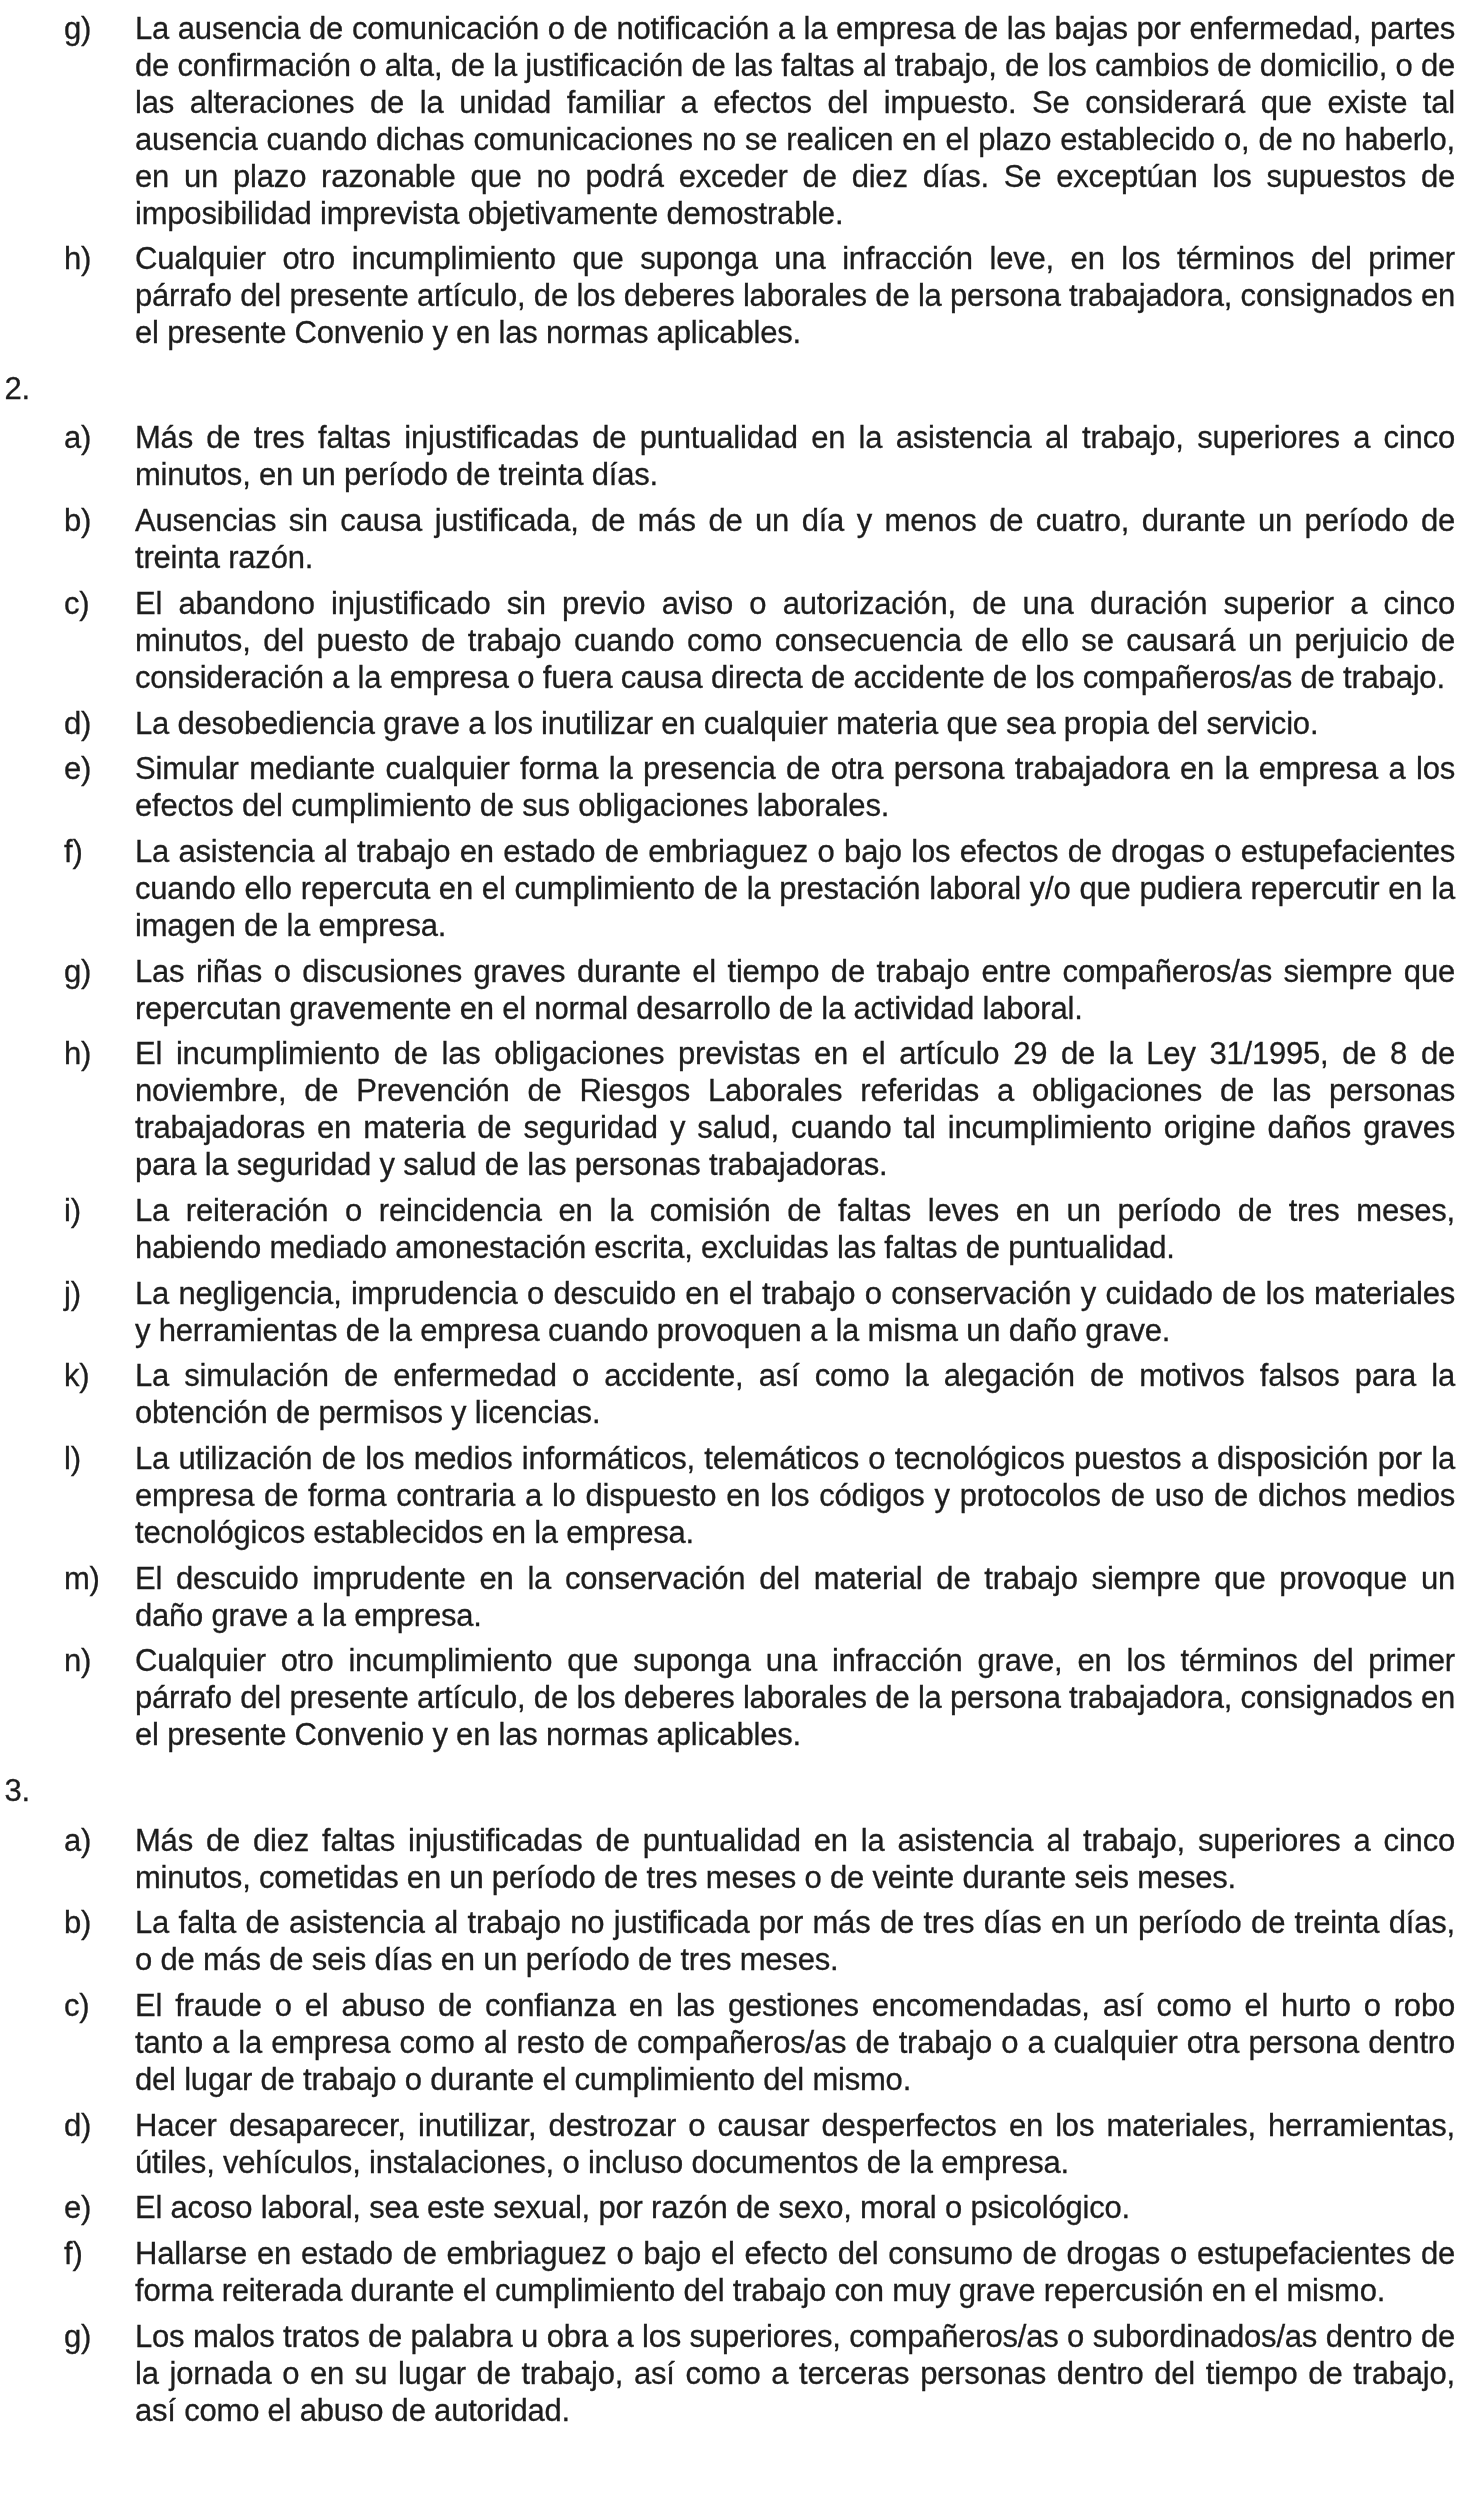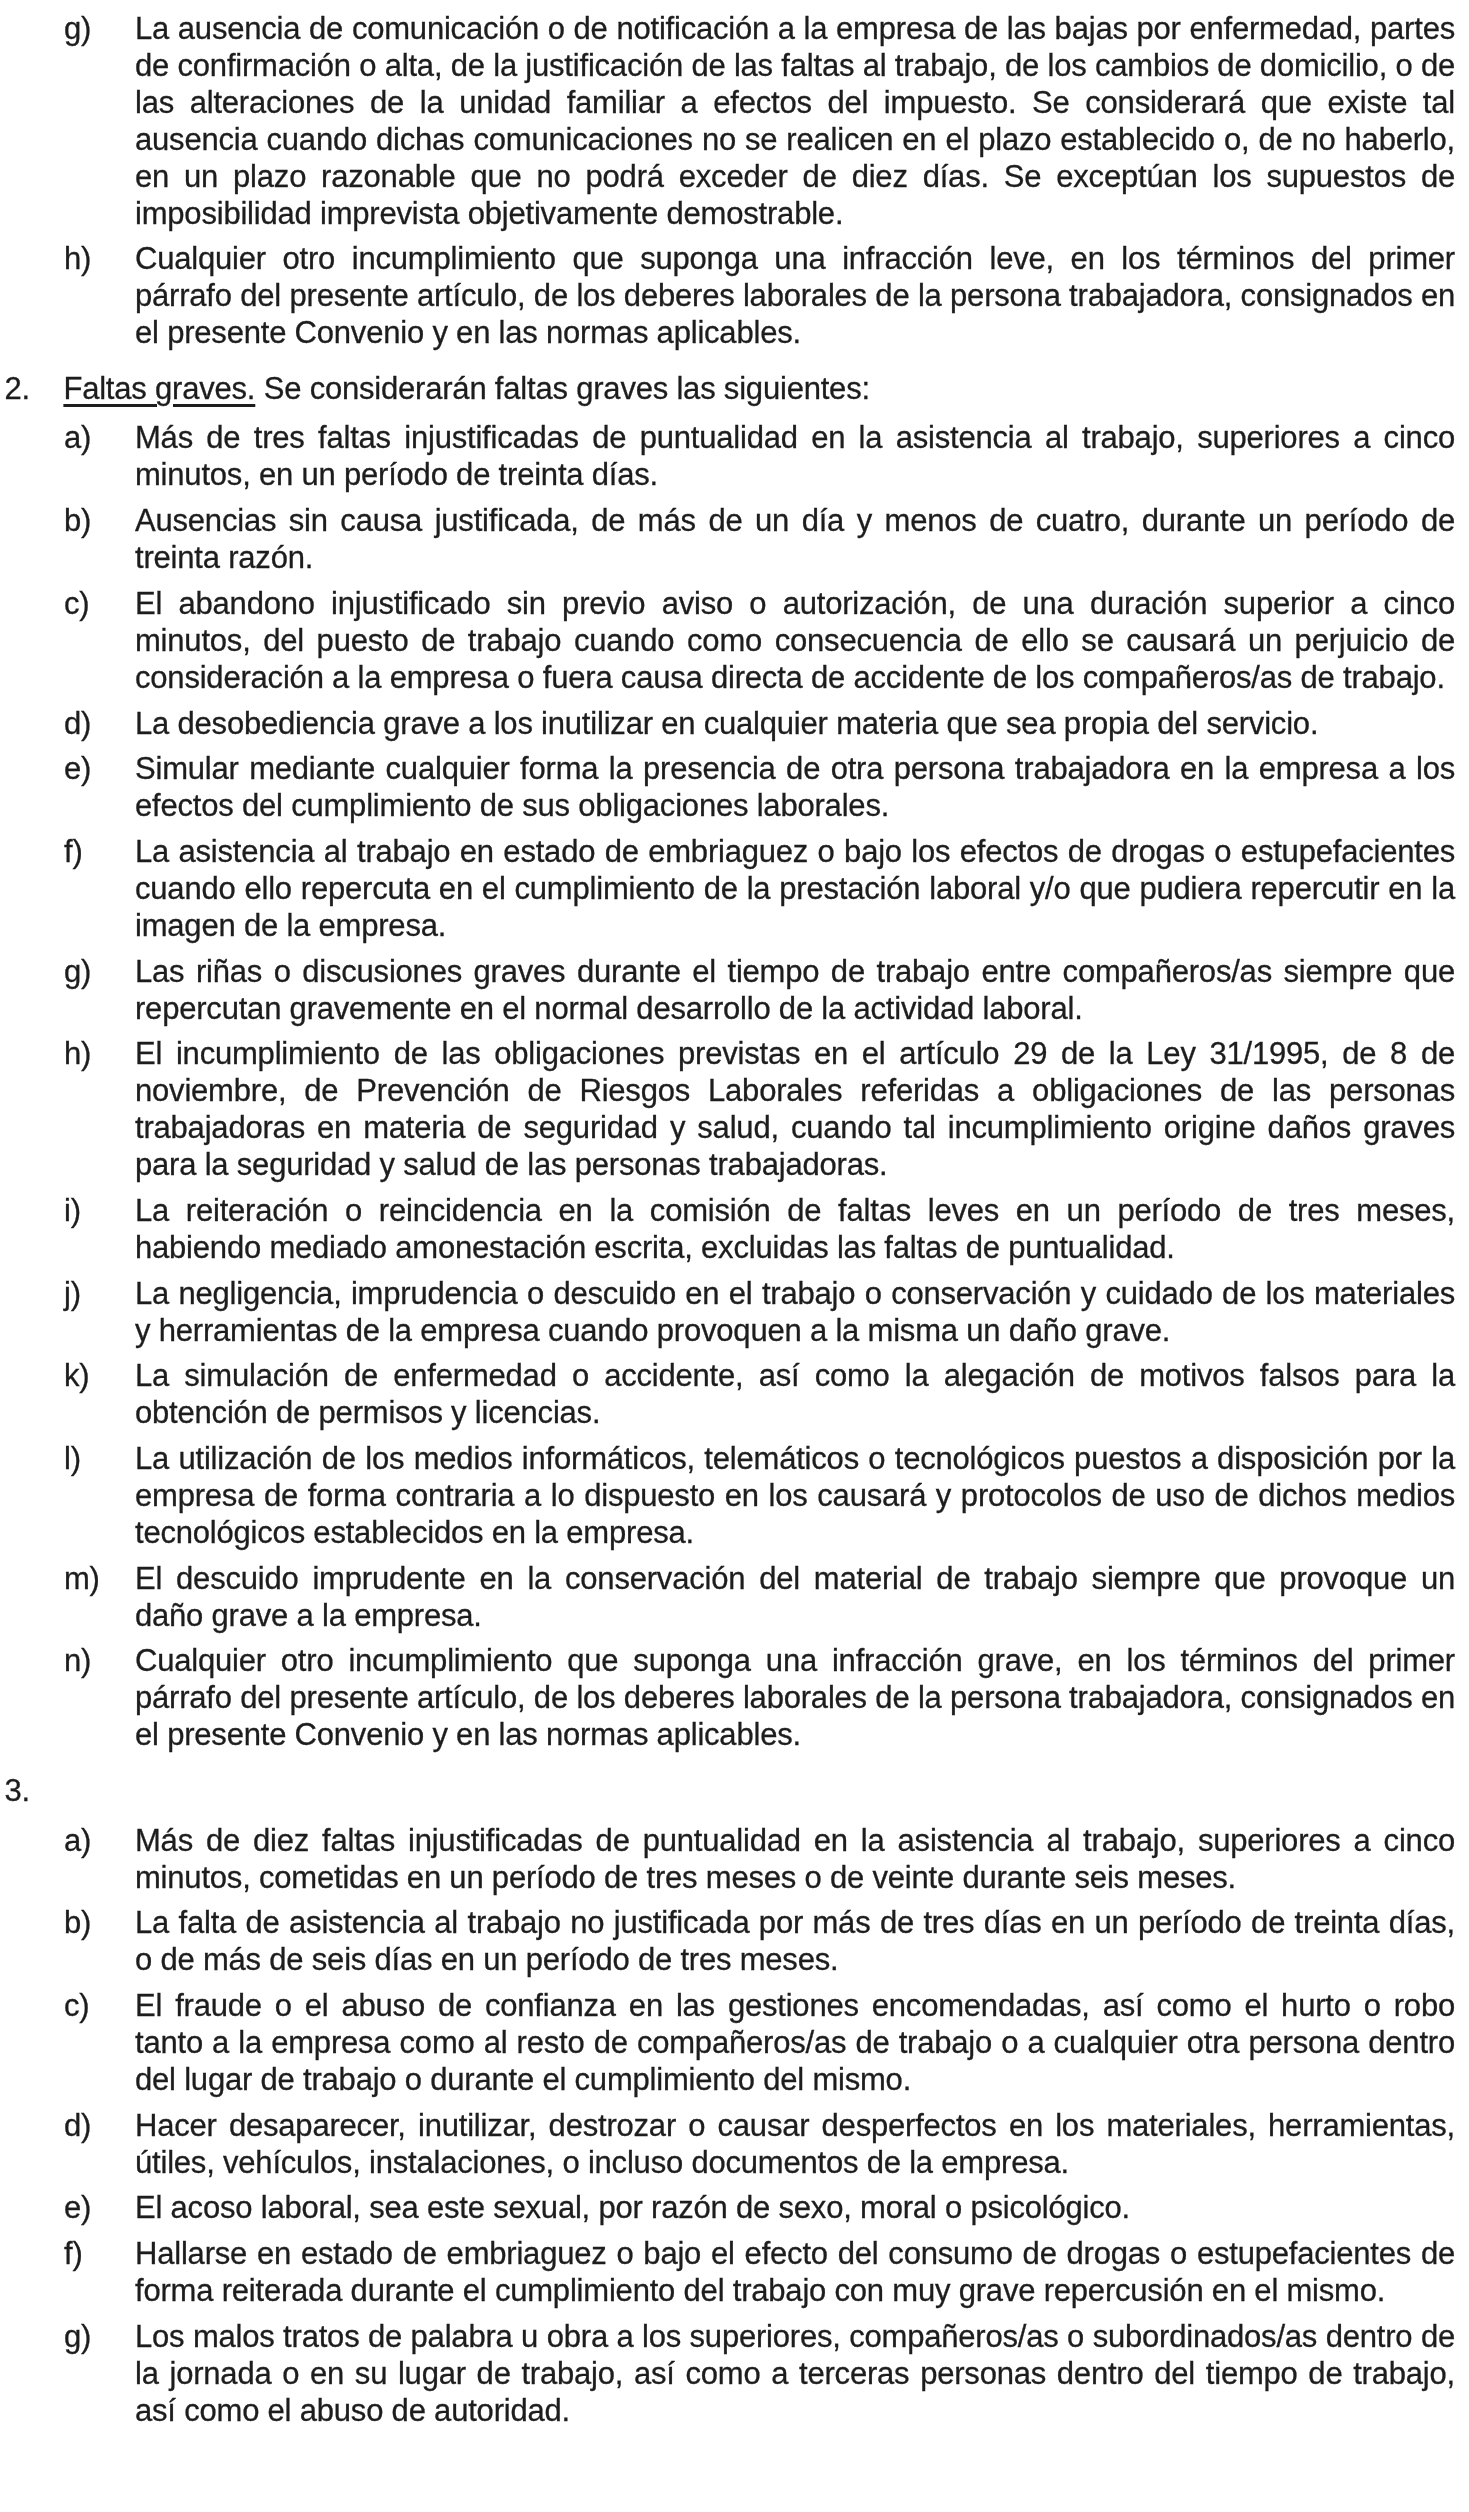--- a/index.html
+++ b/index.html
@@ -57,21 +57,20 @@
   </div>
 
   <div class="irow">
     <span class="ilabel">h)</span>
     <p class="itext">Cualquier otro incumplimiento que suponga una infracción leve, en los términos del primer párrafo del presente artículo, de los deberes laborales de la persona trabajadora, consignados en el presente Convenio y en las normas aplicables.</p>
   </div>
 </section>
 
   <div class="hrow">
     <span class="hnum">2.</span>
-    <p class="htext"><span class="u">Faltas graves.</span> <span>Se considerarán faltas graves las siguientes:</span></p>
   </div>
 
   <section id="section-2-items">
   <div class="irow">
     <span class="ilabel">a)</span>
     <p class="itext">Más de tres faltas injustificadas de puntualidad en la asistencia al trabajo, superiores a cinco minutos, en un período de treinta días.</p>
   </div>
 
   <div class="irow">
     <span class="ilabel">b)</span>
@@ -118,21 +117,21 @@
     <p class="itext">La negligencia, imprudencia o descuido en el trabajo o conservación y cuidado de los materiales y herramientas de la empresa cuando provoquen a la misma un daño grave.</p>
   </div>
 
   <div class="irow">
     <span class="ilabel">k)</span>
     <p class="itext">La simulación de enfermedad o accidente, así como la alegación de motivos falsos para la obtención de permisos y licencias.</p>
   </div>
 
   <div class="irow">
     <span class="ilabel">l)</span>
-    <p class="itext">La utilización de los medios informáticos, telemáticos o tecnológicos puestos a disposición por la empresa de forma contraria a lo dispuesto en los causará y protocolos de uso de dichos medios tecnológicos establecidos en la empresa.</p>
+    <p class="itext">La utilización de los medios informáticos, telemáticos o tecnológicos puestos a disposición por la empresa de forma contraria a lo dispuesto en los códigos y protocolos de uso de dichos medios tecnológicos establecidos en la empresa.</p>
   </div>
 
   <div class="irow">
     <span class="ilabel">m)</span>
     <p class="itext">El descuido imprudente en la conservación del material de trabajo siempre que provoque un daño grave a la empresa.</p>
   </div>
 
   <div class="irow">
     <span class="ilabel">n)</span>
     <p class="itext">Cualquier otro incumplimiento que suponga una infracción grave, en los términos del primer párrafo del presente artículo, de los deberes laborales de la persona trabajadora, consignados en el presente Convenio y en las normas aplicables.</p>

